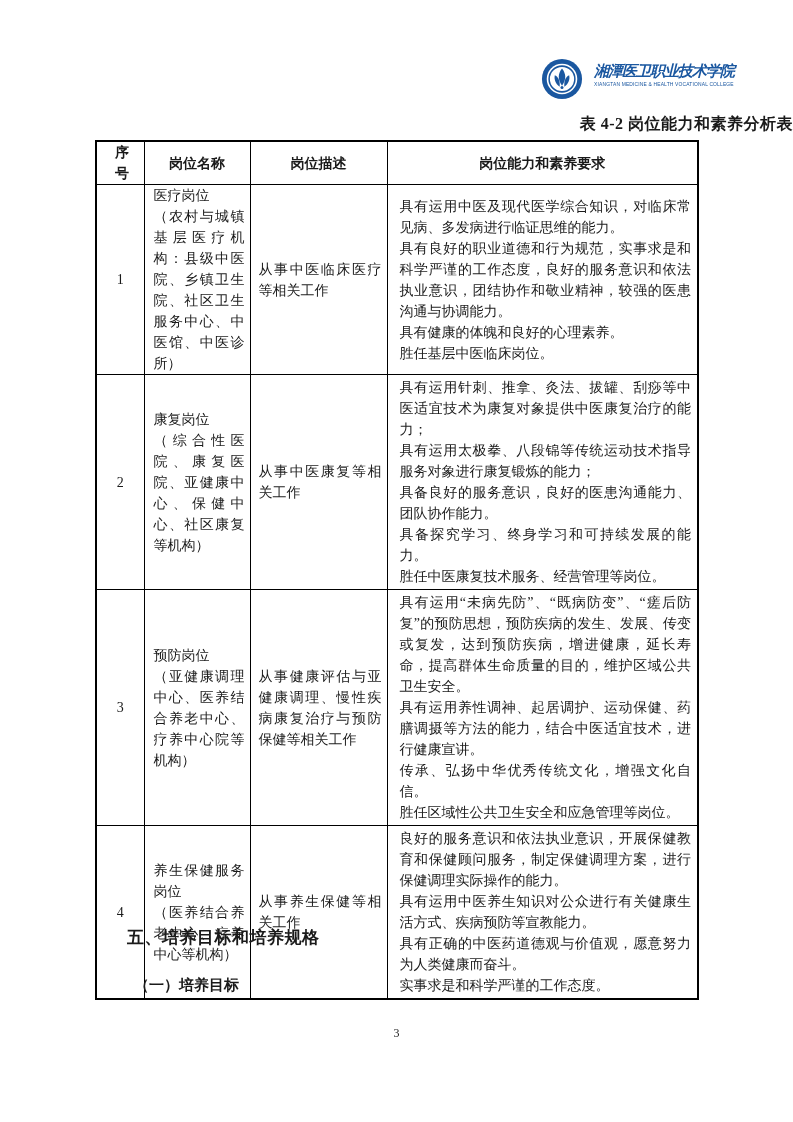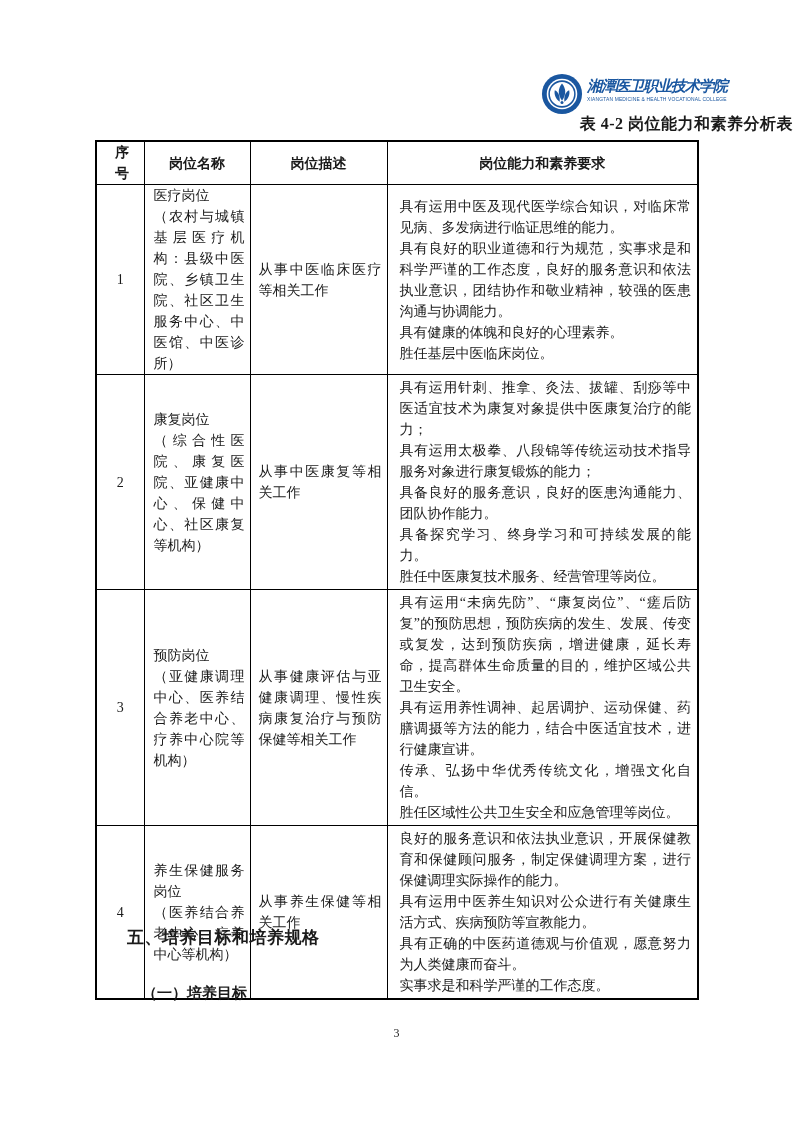--- a/index.html
+++ b/index.html
@@ -1,20 +1,20 @@
 <!DOCTYPE html>
 <html><head>
 <meta charset="utf-8">
 <style>
   html,body{margin:0;padding:0;background:#888;}
   .page{position:relative;width:793px;height:1122px;margin:0 auto;background:#fff;
         font-family:"Liberation Serif","DejaVu Serif",serif;color:#1a1a1a;overflow:hidden;}
 
   
-  .logo{position:absolute;left:541px;top:58px;display:flex;align-items:flex-start;gap:4px;margin-top:15px;}
+  .logo{position:absolute;left:541px;top:58px;display:flex;align-items:flex-start;gap:11px;}
   .seal{width:42px;height:42px;flex:0 0 auto;}
   .logo-txt{padding-top:5px;}
   .logo-cn{color:#1a57a0;font-size:15px;font-weight:bold;font-style:italic;
            letter-spacing:-1px;white-space:nowrap;line-height:1.1;}
   .logo-en{color:#1a57a0;font-size:6px;white-space:nowrap;letter-spacing:.2px;
            transform:scale(.82);transform-origin:left top;margin-top:2px;font-family:"Liberation Sans",sans-serif;}
 
   
   .tbl-title{position:absolute;left:0;top:114px;width:100%;text-align:right;
              font-size:16px;font-weight:bold;letter-spacing:.5px;}
@@ -31,21 +31,21 @@
   td.c-req{padding:2px 6px 2px 12px;vertical-align:top;text-align:justify;}
   td.c-req p{margin:0;}
   tbody tr:nth-child(1){height:170px;}
   tbody tr:nth-child(2){height:171px;}
   tbody tr:nth-child(3){height:218px;}
   tbody tr:nth-child(4){height:173px;}
 
   
   .sec-h2{position:absolute;left:127px;top:926px;margin:0;font-size:17px;font-weight:bold;
           font-family:"Liberation Sans","DejaVu Sans",sans-serif;letter-spacing:.5px;}
-  .sec-h3{position:absolute;left:126px;top:968px;margin:16px;font-size:15px;font-weight:bold;
+  .sec-h3{position:absolute;left:126px;top:968px;margin:8px;font-size:15px;font-weight:bold;
           font-family:"Liberation Sans","DejaVu Sans",sans-serif;}
   .sec-p{position:absolute;left:96px;top:992px;width:604px;margin:0;font-size:15px;
          line-height:23px;text-indent:25px;letter-spacing:1px;text-align:justify;}
   .page-num{position:absolute;left:0;top:1026px;width:100%;text-align:center;font-size:12px;}
 </style>
 </head>
 <body>
 
 <div class="page">
 
@@ -113,21 +113,21 @@
           </td>
         </tr>
         <tr>
           <td class="c-no">3</td>
           <td class="c-name">
             <div>预防岗位</div>
             <div>（亚健康调理中心、医养结合养老中心、疗养中心院等机构）</div>
           </td>
           <td class="c-desc">从事健康评估与亚健康调理、慢性疾病康复治疗与预防保健等相关工作</td>
           <td class="c-req">
-            <p>具有运用“未病先防”、“康复岗位”、“瘥后防复”的预防思想，预防疾病的发生、发展、传变或复发，达到预防疾病，增进健康，延长寿命，提高群体生命质量的目的，维护区域公共卫生安全。</p>
+            <p>具有运用“未病先防”、“既病防变”、“瘥后防复”的预防思想，预防疾病的发生、发展、传变或复发，达到预防疾病，增进健康，延长寿命，提高群体生命质量的目的，维护区域公共卫生安全。</p>
             <p>具有运用养性调神、起居调护、运动保健、药膳调摄等方法的能力，结合中医适宜技术，进行健康宣讲。</p>
             <p>传承、弘扬中华优秀传统文化，增强文化自信。</p>
             <p>胜任区域性公共卫生安全和应急管理等岗位。</p>
           </td>
         </tr>
         <tr>
           <td class="c-no">4</td>
           <td class="c-name">
             <div>养生保健服务岗位</div>
             <div>（医养结合养老中心、疗养中心等机构）</div>

